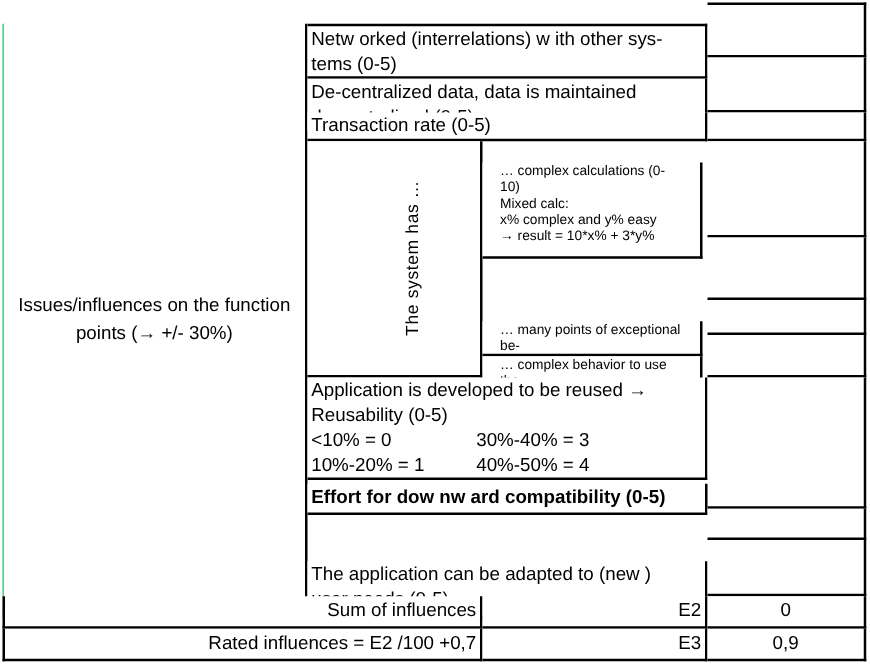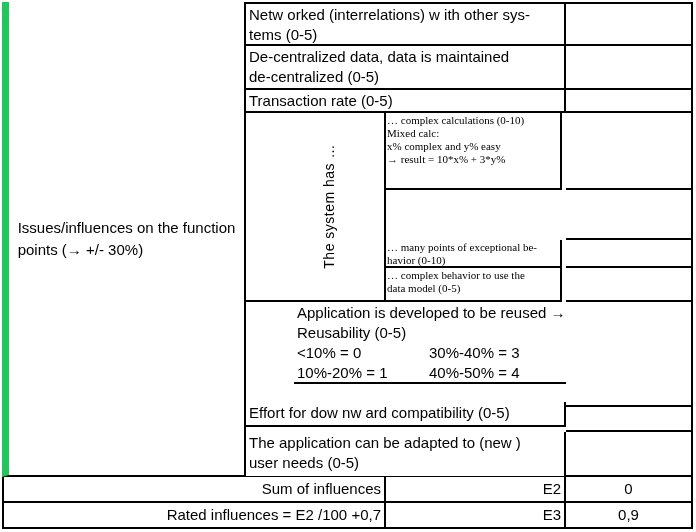--- a/index.html
+++ b/index.html
@@ -23,48 +23,49 @@
     position: absolute;
     box-sizing: border-box;
     background: #ffffff;
     border-right: 2px solid #000;
     border-bottom: 2px solid #000;
     font-size: 15px;
     line-height: 20px;
     padding: 1px 3px;
     overflow: hidden;
   }
-  .pre { white-space: pre-wrap; }
+  .pre { white-space: pre-wrap; margin-top: 17px; }
   .btop { border-top: 2px solid #000; }
   .bleft { border-left: 2px solid #000; }
   
   .left-head {
     left: 0; top: 0; width: 244px; height: 475px;
-    border-left: 7px solid #22c55e;
+    border-left: 1px solid #22c55e;
     display: flex; align-items: center; justify-content: center;
+    text-align: center;
     line-height: 22px;
   }
   
   .mid { left: 244px; width: 320px; }
   
   .val { left: 564px; width: 127px; }
   
   .rot-cell {
     left: 244px; top: 111px; width: 140px; height: 189px;
     display: flex; align-items: center; justify-content: center;
     padding: 0;
   }
   .rot-cell span {
     writing-mode: vertical-rl;
     transform: rotate(180deg);
     font-size: 14px;
     letter-spacing: 0.5px;
     margin-left: 28px;
   }
-  .sub { left: 384px; width: 176px; font-size: 11px; line-height: 13px; padding: 1px 1px; font-family: Liberation Serif, serif; }
+  .sub { left: 384px; width: 176px; font-size: 11px; line-height: 13px; padding: 1px 14px; }
   .small-val { font-size: 11px; }
   .center { display: flex; align-items: center; justify-content: center; }
   .sum-label { justify-content: flex-end; display: flex; align-items: center; }
   .map-row { display: flex; }
   .map-left { width: 132px; flex: 0 0 132px; }
 </style>
 </head>
 <body>
 
 <div id="screen">
@@ -97,39 +98,39 @@
     <div class="cell val small-val" style="top:188px; height:50px;"></div>
 
     <div class="cell sub pre" style="top:238px; height:28px;">… many points of exceptional be-
 havior (0-10)</div>
     <div class="cell val small-val" style="top:238px; height:28px;"></div>
 
     <div class="cell sub pre" style="top:266px; height:34px;">… complex behavior to use the
 data model (0-5)</div>
     <div class="cell val small-val" style="top:266px; height:34px;"></div>
 
-    <div class="cell mid" style="top:300px; height:82px; line-height:20px;margin-left:48px;">
+    <div class="cell mid" style="top:300px; height:82px; line-height:20px;">
       <div>Application is developed to be reused →</div>
       <div>Reusability (0-5)</div>
       <div class="map-row">
         <span class="map-left">&lt;10% = 0</span>
         <span>30%-40% = 3</span>
       </div>
       <div class="map-row">
         <span class="map-left">10%-20% = 1</span>
         <span>40%-50% = 4</span>
       </div>
       <div class="map-row">
         <span class="map-left">20%-30% = 2</span>
         <span>&gt;50% = 5</span>
       </div>
     </div>
     <div class="cell val" style="top:300px; height:105px;"></div>
 
-    <div class="cell mid" style="top:400px; height:25px;">Effort for dow nw ard compatibility (0-5)</div>
+    <div class="cell mid" style="top:385px; height:25px;font-weight:bold;">Effort for dow nw ard compatibility (0-5)</div>
     <div class="cell val" style="top:405px; height:25px;"></div>
 
     <div class="cell mid pre" style="top:430px; height:46px;">The application can be adapted to (new )
 user needs (0-5)</div>
     <div class="cell val" style="top:430px; height:45px;"></div>
 
     <div class="cell bleft sum-label" style="left:0; top:475px; width:384px; height:26px;">Sum of influences</div>
     <div class="cell sum-label" style="left:384px; top:475px; width:180px; height:26px;padding-left:25px;">E2</div>
     <div class="cell center" style="left:564px; top:475px; width:127px; height:26px;">0</div>
 

